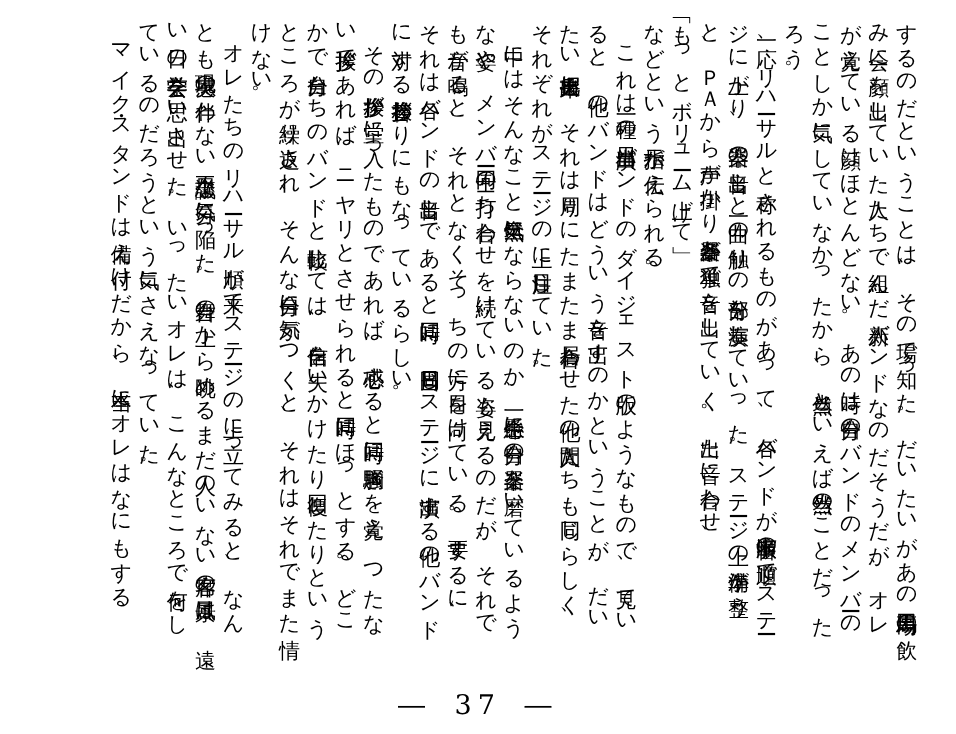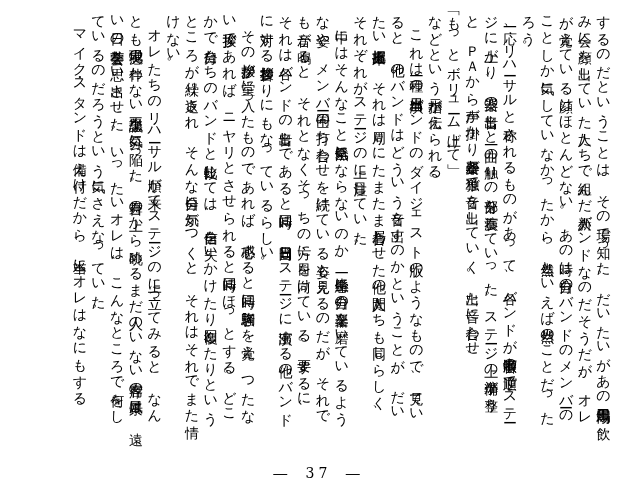--- a/index.html
+++ b/index.html
@@ -38,21 +38,21 @@
   }
   .text-area p.indent {
     text-indent: 1em;
   }
   .footer {
     position: absolute;
     bottom: 8px;
     left: 0;
     width: 100%;
     text-align: center;
-    font-size: 14px;
+    font-size: 18px;
     letter-spacing: 4px;
     word-spacing: 6px;
     color: #000000;
   }
 </style>
 </head>
 <body>
 
 <div class="page">
   <div class="text-area">

